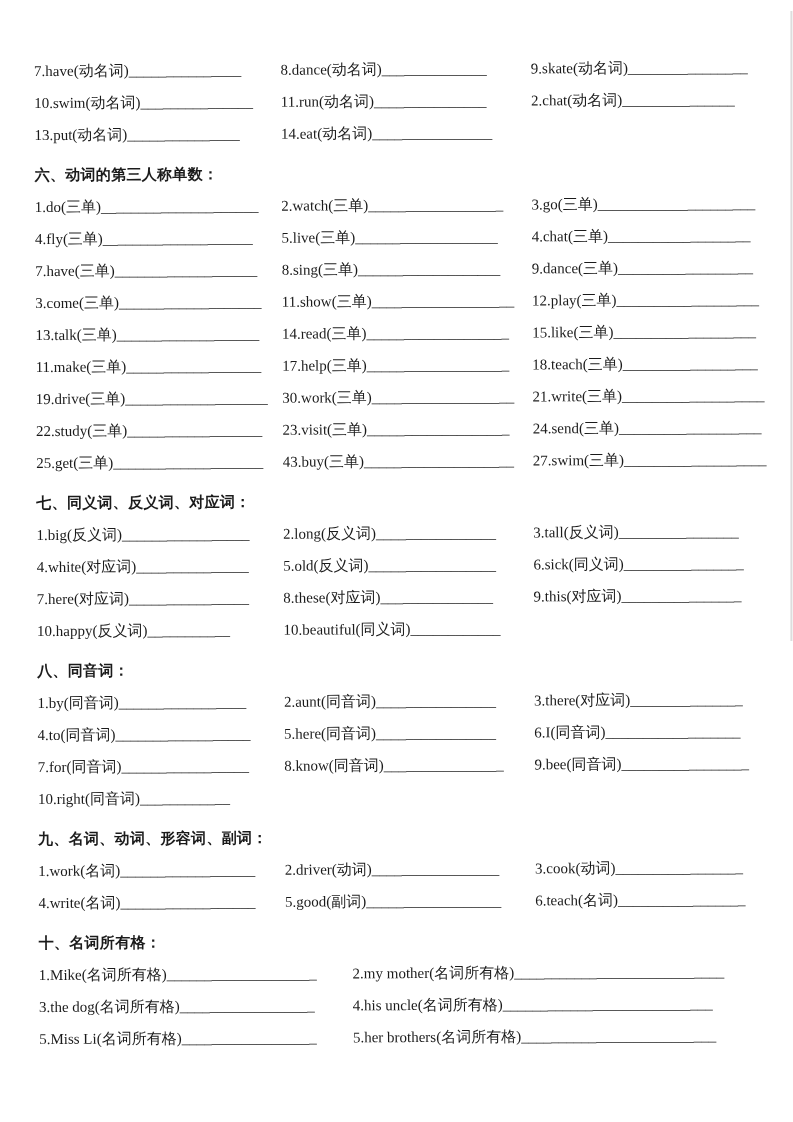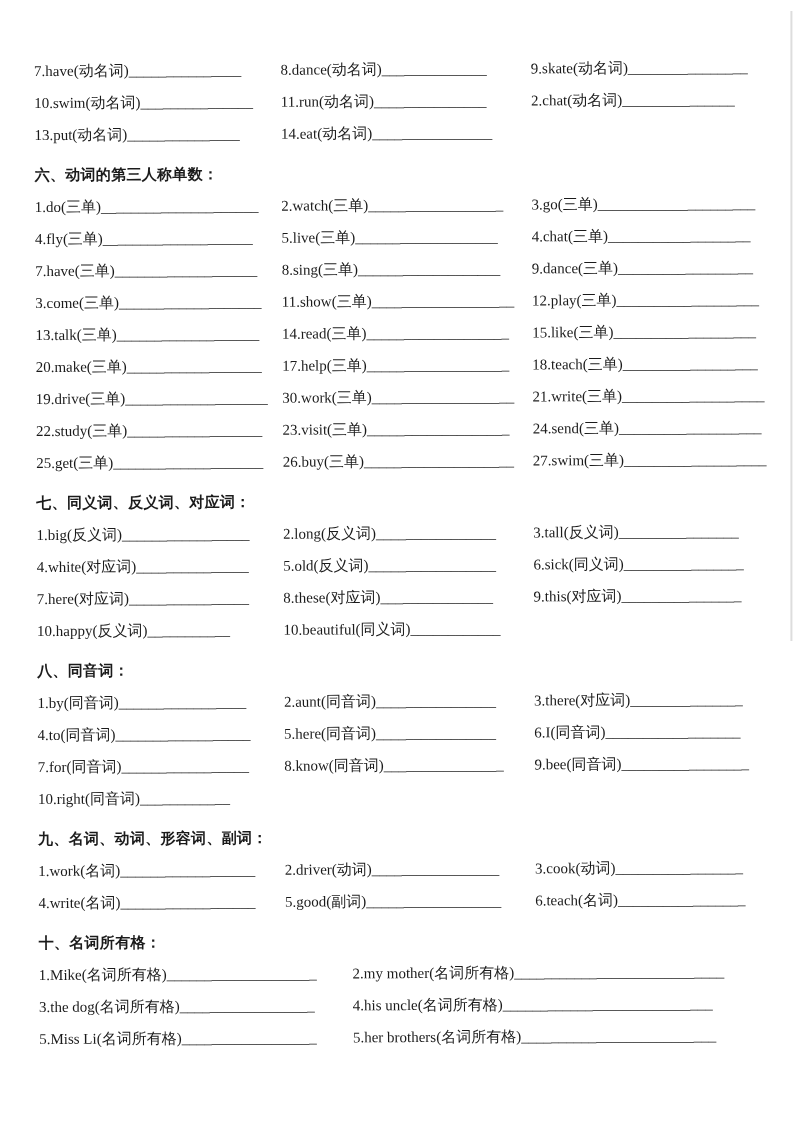--- a/index.html
+++ b/index.html
@@ -89,37 +89,37 @@
         <div class="cell"><span class="label">3.come(三单)</span><span class="blank">___________________</span></div>
         <div class="cell"><span class="label">11.show(三单)</span><span class="blank">___________________</span></div>
         <div class="cell"><span class="label">12.play(三单)</span><span class="blank">___________________</span></div>
       </div>
       <div class="row cols-3">
         <div class="cell"><span class="label">13.talk(三单)</span><span class="blank">___________________</span></div>
         <div class="cell"><span class="label">14.read(三单)</span><span class="blank">___________________</span></div>
         <div class="cell"><span class="label">15.like(三单)</span><span class="blank">___________________</span></div>
       </div>
       <div class="row cols-3">
-        <div class="cell"><span class="label">20.make(三单)</span><span class="blank">__________________</span></div>
+        <div class="cell"><span class="label">11.make(三单)</span><span class="blank">__________________</span></div>
         <div class="cell"><span class="label">17.help(三单)</span><span class="blank">___________________</span></div>
         <div class="cell"><span class="label">18.teach(三单)</span><span class="blank">__________________</span></div>
       </div>
       <div class="row cols-3">
         <div class="cell"><span class="label">19.drive(三单)</span><span class="blank">___________________</span></div>
         <div class="cell"><span class="label">30.work(三单)</span><span class="blank">___________________</span></div>
         <div class="cell"><span class="label">21.write(三单)</span><span class="blank">___________________</span></div>
       </div>
       <div class="row cols-3">
         <div class="cell"><span class="label">22.study(三单)</span><span class="blank">__________________</span></div>
         <div class="cell"><span class="label">23.visit(三单)</span><span class="blank">___________________</span></div>
         <div class="cell"><span class="label">24.send(三单)</span><span class="blank">___________________</span></div>
       </div>
       <div class="row cols-3">
         <div class="cell"><span class="label">25.get(三单)</span><span class="blank">____________________</span></div>
-        <div class="cell"><span class="label">26.buy(三单)</span><span class="blank">____________________</span></div>
+        <div class="cell"><span class="label">43.buy(三单)</span><span class="blank">____________________</span></div>
         <div class="cell"><span class="label">27.swim(三单)</span><span class="blank">___________________</span></div>
       </div>
       <div class="heading">七、同义词、反义词、对应词：</div>
       <div class="row cols-3">
         <div class="cell"><span class="label">1.big(反义词)</span><span class="blank">_________________</span></div>
         <div class="cell"><span class="label">2.long(反义词)</span><span class="blank">________________</span></div>
         <div class="cell"><span class="label">3.tall(反义词)</span><span class="blank">________________</span></div>
       </div>
       <div class="row cols-3">
         <div class="cell"><span class="label">4.white(对应词)</span><span class="blank">_______________</span></div>

